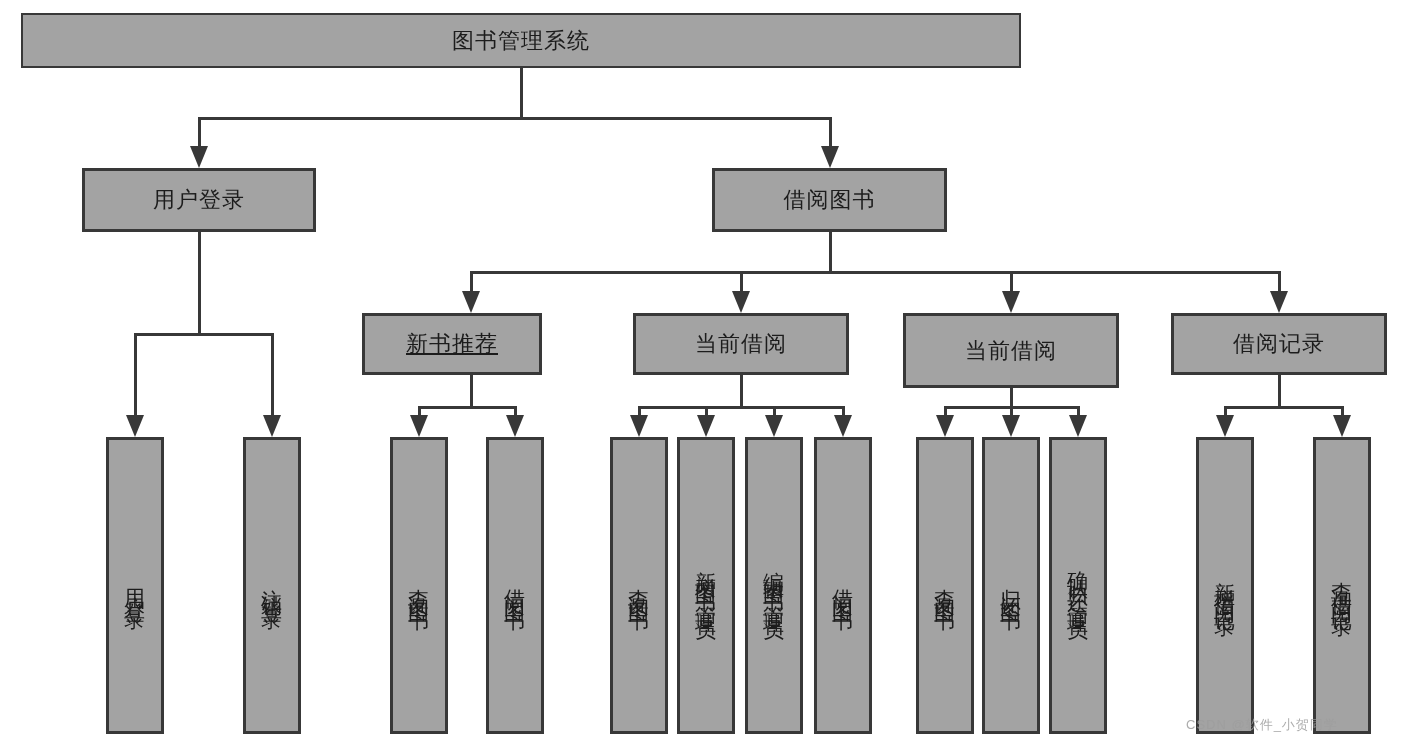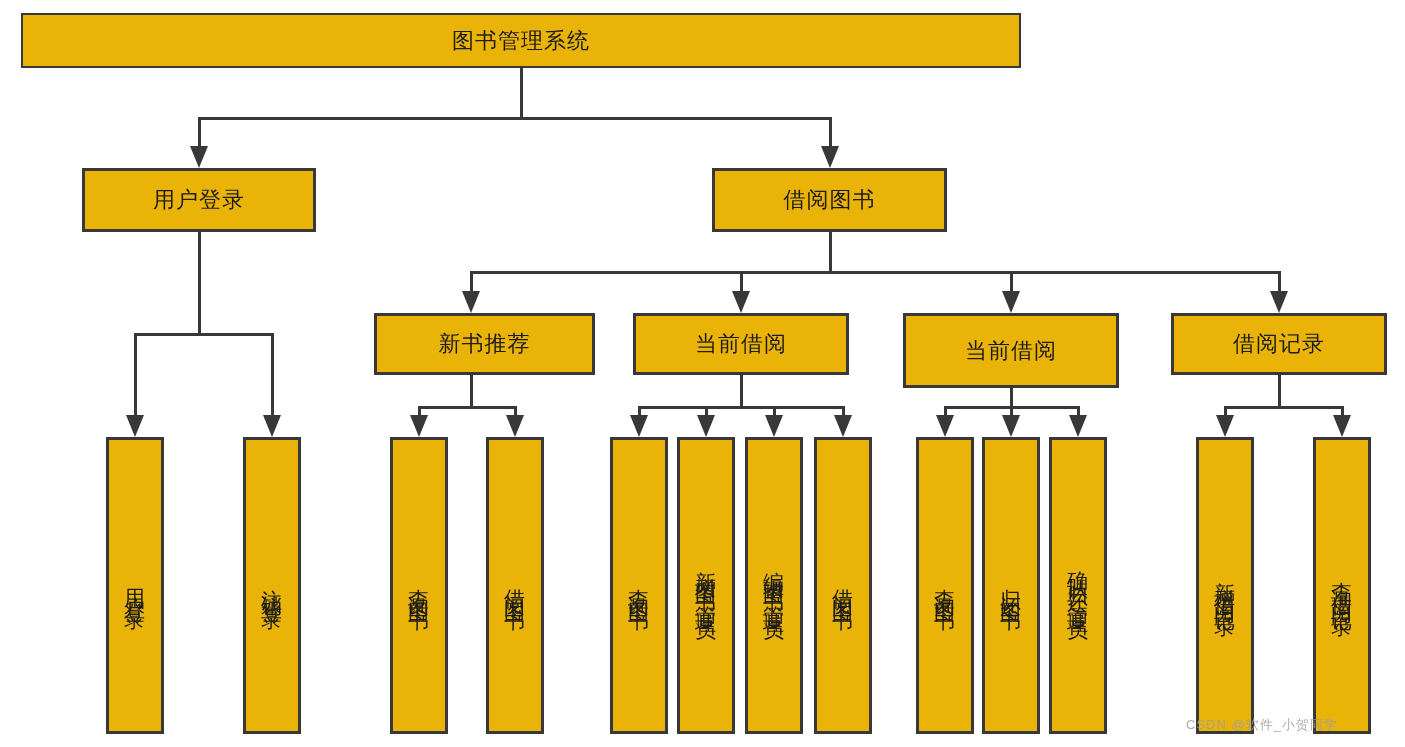--- a/index.html
+++ b/index.html
@@ -1,21 +1,21 @@
 <!DOCTYPE html>
 <html><head>
 <meta charset="utf-8">
 <style>
   html,body{margin:0;padding:0;background:#fff;}
   .canvas{
     position:relative;width:1405px;height:747px;background:#fff;
     font-family:"Liberation Sans","DejaVu Sans",sans-serif;overflow:hidden;
   }
   .box{
-    position:absolute;background:#eab308;border:3px solid #383838;box-sizing:border-box;
+    position:absolute;background:#a3a3a3;border:3px solid #383838;box-sizing:border-box;
     display:flex;align-items:center;justify-content:center;color:#1c1c1c;z-index:3;
   }
   .box.root{border-width:2px;}
   .hlabel{font-size:22px;letter-spacing:1px;white-space:nowrap;}
   .vbox .vlabel{
     writing-mode:vertical-rl;text-orientation:mixed;
     font-size:21px;line-height:1;letter-spacing:7px;white-space:nowrap;
   }
   .vline{position:absolute;width:3px;background:#383838;z-index:2;}
   .hline{position:absolute;height:3px;background:#383838;z-index:2;}
@@ -97,21 +97,21 @@
     <span class="hlabel">图书管理系统</span>
   </div>
 
   <div class="box" style="left:82px;top:168px;width:234px;height:64px;">
     <span class="hlabel">用户登录</span>
   </div>
   <div class="box" style="left:712px;top:168px;width:235px;height:64px;">
     <span class="hlabel">借阅图书</span>
   </div>
 
-  <div class="box" style="left:374px;top:313px;width:221px;height:62px;">
+  <div class="box" style="left:362px;top:313px;width:180px;height:62px;text-decoration:underline;">
     <span class="hlabel">新书推荐</span>
   </div>
   <div class="box" style="left:633px;top:313px;width:216px;height:62px;">
     <span class="hlabel">当前借阅</span>
   </div>
   <div class="box" style="left:903px;top:313px;width:216px;height:75px;">
     <span class="hlabel">当前借阅</span>
   </div>
   <div class="box" style="left:1171px;top:313px;width:216px;height:62px;">
     <span class="hlabel">借阅记录</span>

